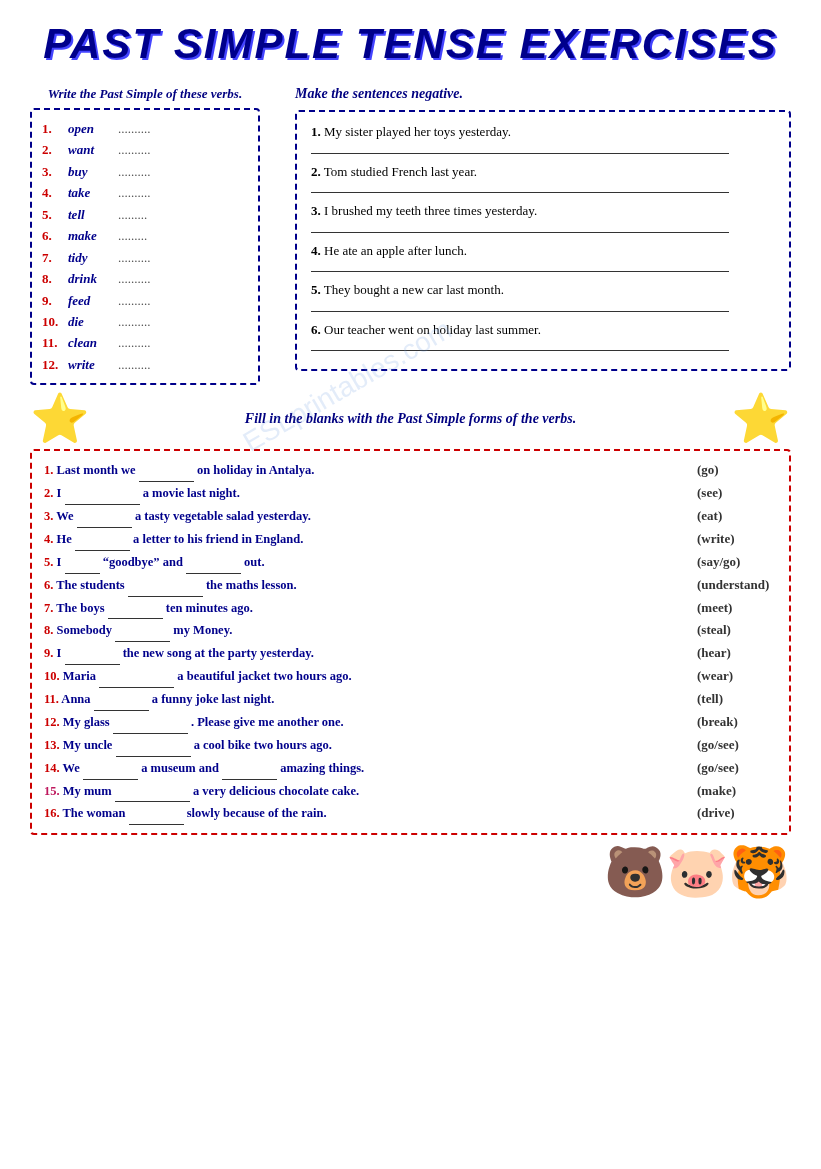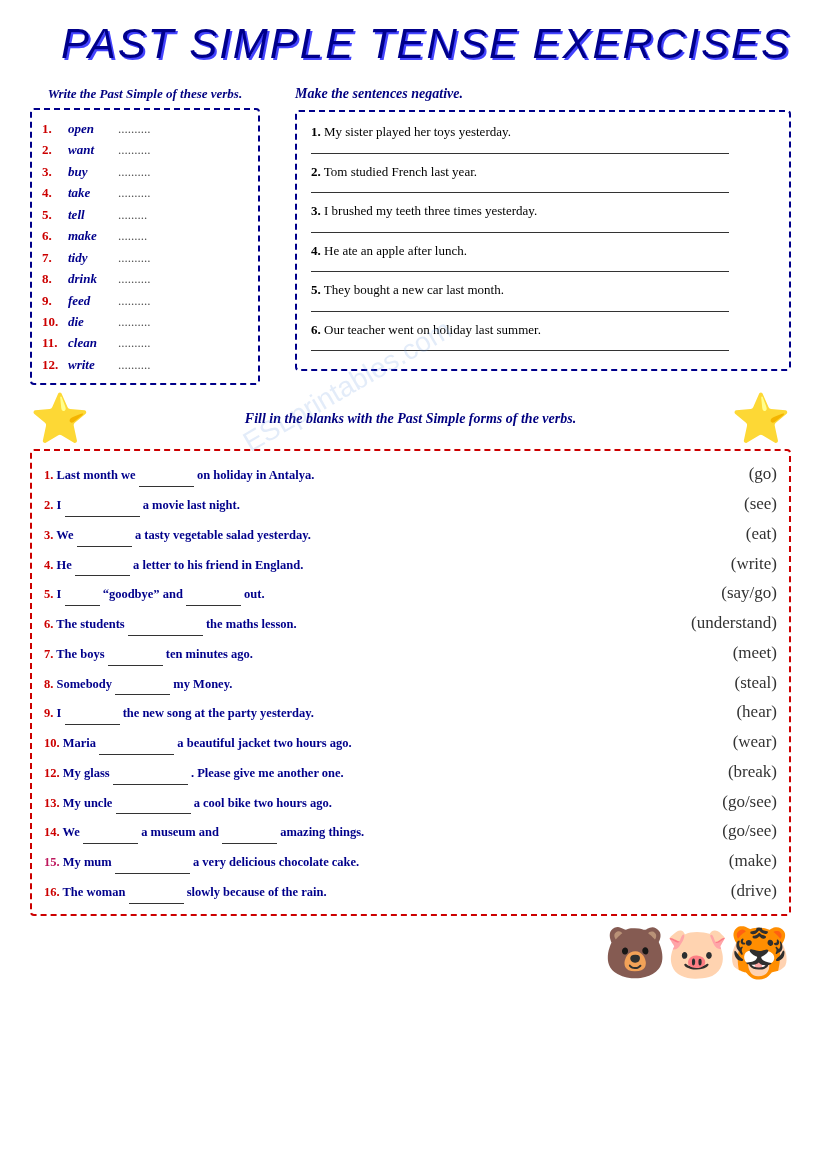--- a/index.html
+++ b/index.html
@@ -5,23 +5,23 @@
     * { box-sizing: border-box; margin: 0; padding: 0; }
     body {
       background: #fff;
       font-family: 'Comic Sans MS', 'Chalkboard SE', cursive;
       width: 821px;
       min-height: 1169px;
       padding: 20px 30px;
       color: #000;
     }
     .page-title {
-      text-align: right;
+      text-align: center;
       font-size: 42px;
-      font-weight: 400;
+      font-weight: 700;
       color: #00008B;
       text-transform: uppercase;
       font-style: italic;
       letter-spacing: 2px;
       margin-bottom: 18px;
       font-family: Impact, 'Arial Black', sans-serif;
       text-shadow: 2px 2px 0px #4444ff;
     }
     .top-section {
       display: flex;
@@ -155,24 +155,24 @@
     .fill-blank {
       display: inline-block;
       border-bottom: 1px solid #333;
       min-width: 60px;
       height: 13px;
       vertical-align: bottom;
     }
     .fill-verb {
       color: #333;
       font-style: normal;
-      font-weight: normal;
+      font-weight: bold;
       min-width: 80px;
-      text-align: right;
-      font-size: 17px;
+      text-align: left;
+      font-size: 13px;
     }
     .bottom-image {
       display: flex;
       justify-content: flex-end;
       margin-top: 8px;
     }
     
     .watermark {
       position: absolute;
       top: 350px;
@@ -321,20 +321,24 @@
         </li>
         <li>
           <span class="fill-sentence"><span class="num" style="color:#cc0000;font-weight:bold;">9.</span> I <span class="fill-blank" style="min-width:55px;"></span> the new song at the party yesterday.</span>
           <span class="fill-verb">(hear)</span>
         </li>
         <li>
           <span class="fill-sentence"><span class="num" style="color:#cc0000;font-weight:bold;">10.</span> Maria <span class="fill-blank" style="min-width:75px;"></span> a beautiful jacket two hours ago.</span>
           <span class="fill-verb">(wear)</span>
         </li>
         <li>
+          <span class="fill-sentence"><span class="num" style="color:#cc0000;font-weight:bold;">11.</span> Anna <span class="fill-blank" style="min-width:55px;"></span> a funny joke last night.</span>
+          <span class="fill-verb">(tell)</span>
+        </li>
+        <li>
           <span class="fill-sentence"><span class="num" style="color:#cc0000;font-weight:bold;">12.</span> My glass <span class="fill-blank" style="min-width:75px;"></span> . Please give me another one.</span>
           <span class="fill-verb">(break)</span>
         </li>
         <li>
           <span class="fill-sentence"><span class="num" style="color:#cc0000;font-weight:bold;">13.</span> My uncle <span class="fill-blank" style="min-width:75px;"></span> a cool bike two hours ago.</span>
           <span class="fill-verb">(go/see)</span>
         </li>
         <li>
           <span class="fill-sentence"><span class="num" style="color:#cc0000;font-weight:bold;">14.</span> We <span class="fill-blank" style="min-width:55px;"></span> a museum and <span class="fill-blank" style="min-width:55px;"></span> amazing things.</span>
           <span class="fill-verb">(go/see)</span>

